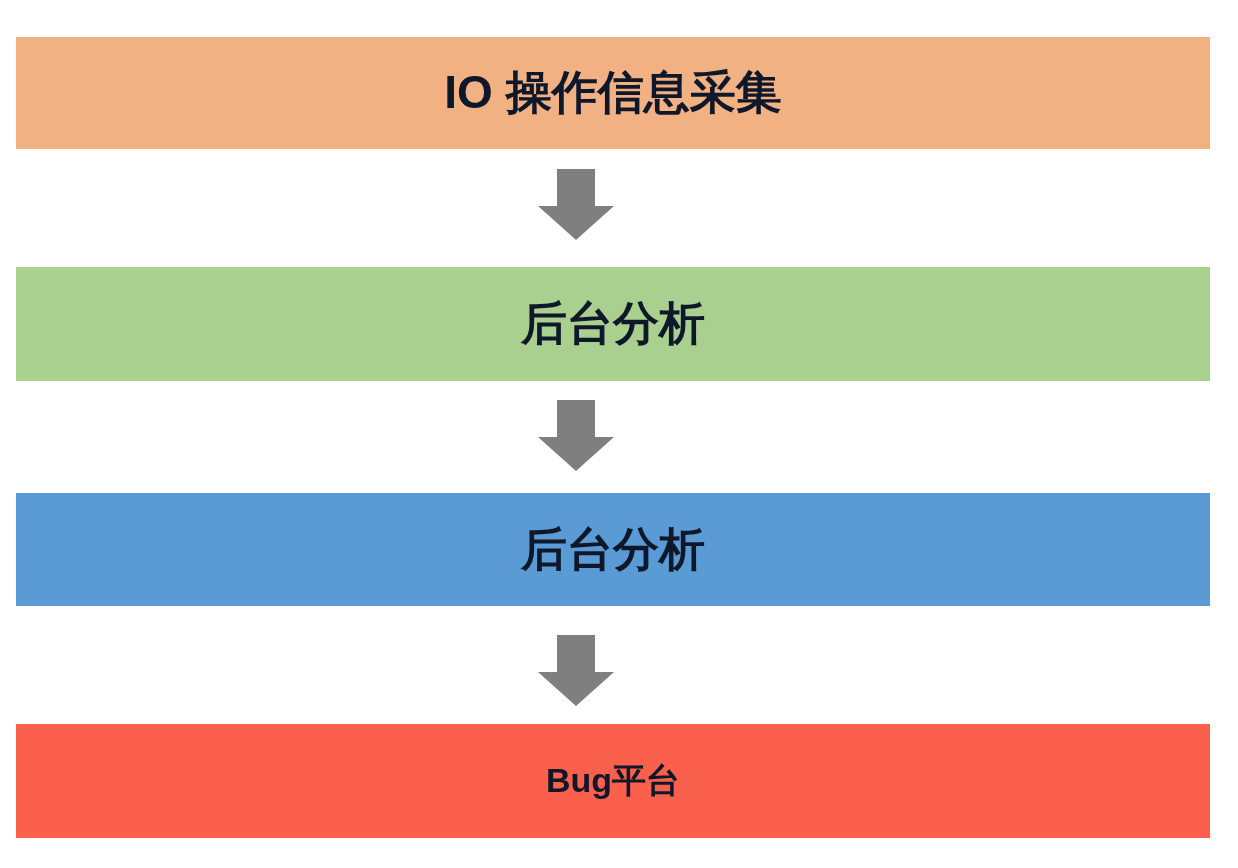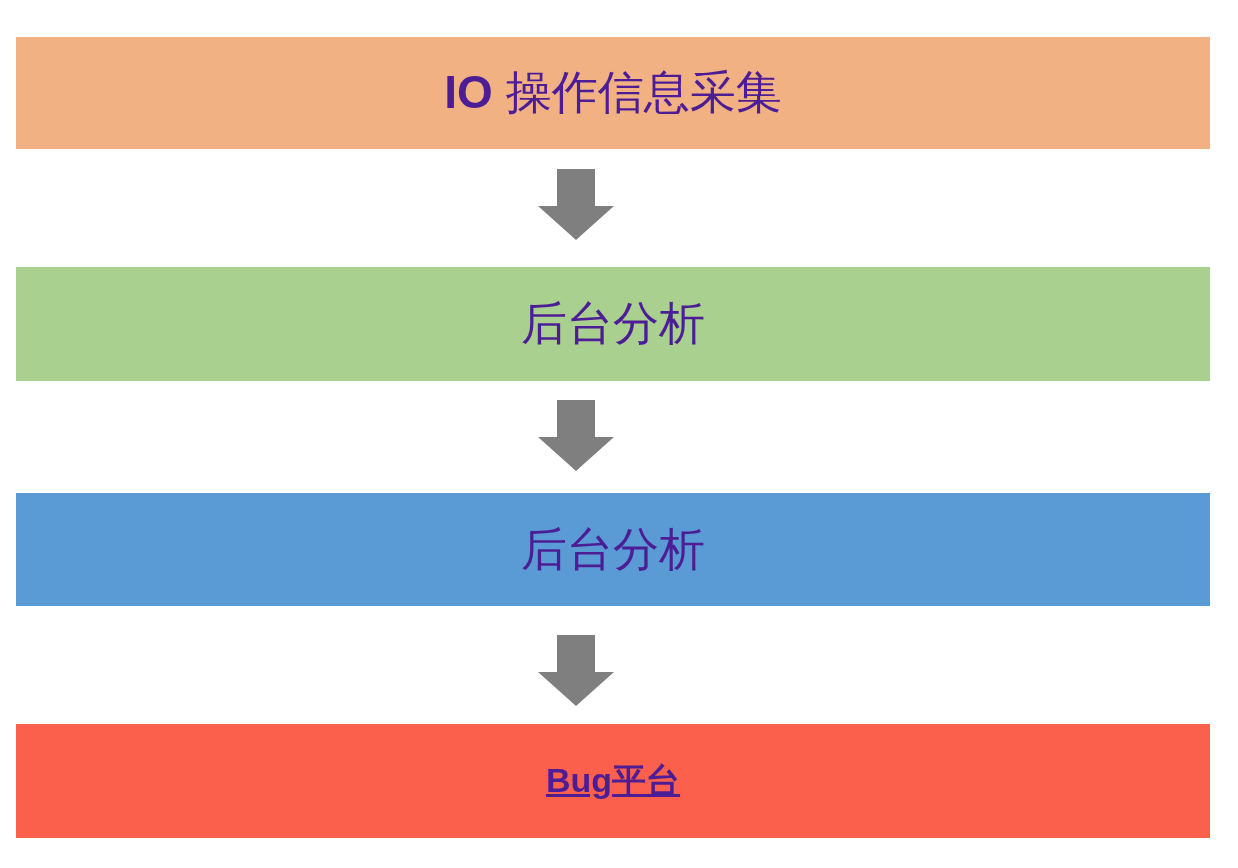--- a/index.html
+++ b/index.html
@@ -15,34 +15,34 @@
     overflow: hidden;
     font-family: "DejaVu Serif", serif;
   }
   .bar {
     position: absolute;
     left: 16px;
     width: 1194px;
     display: flex;
     align-items: center;
     justify-content: center;
-    color: #4c1d95;
+    color: #0f172a;
   }
   .bar .label-wrap {
     display: flex;
     align-items: baseline;
     white-space: pre;
   }
   .label-prefix {
     font-family: "Liberation Sans", sans-serif;
     font-weight: bold;
   }
   .label-main {
     font-family: "DejaVu Serif", serif;
-    font-weight: normal;
+    font-weight: bold;
   }
   .step-1 { top: 37px;  height: 112px; font-size: 46px; }
   .step-2 { top: 267px; height: 114px; font-size: 46px; }
   .step-3 { top: 493px; height: 113px; font-size: 46px; }
   .step-4 { top: 724px; height: 114px; font-size: 34px; }
   .step-4 .label-main {
     font-family: "Liberation Sans", sans-serif;
     font-weight: bold;
     text-align: center;
   }
@@ -91,19 +91,19 @@
       <span class="label-prefix"></span><span class="label-main">后台分析</span>
     </div>
   </div>
 
   <div class="arrow arrow-3">
     <svg viewBox="0 0 76 71" xmlns="http://www.w3.org/2000/svg" aria-hidden="true">
       <polygon points="19,0 57,0 57,37 76,37 38,71 0,37 19,37" fill="#7F7F7F"></polygon>
     </svg>
   </div>
 
-  <div class="bar step-4" style="background: rgb(250, 96, 76); text-decoration: underline;">
+  <div class="bar step-4" style="background: rgb(250, 96, 76);">
     <div class="label-wrap">
       <span class="label-prefix">Bug</span><span class="label-main">平台</span>
     </div>
   </div>
 
 </div>
 
 </body></html>

